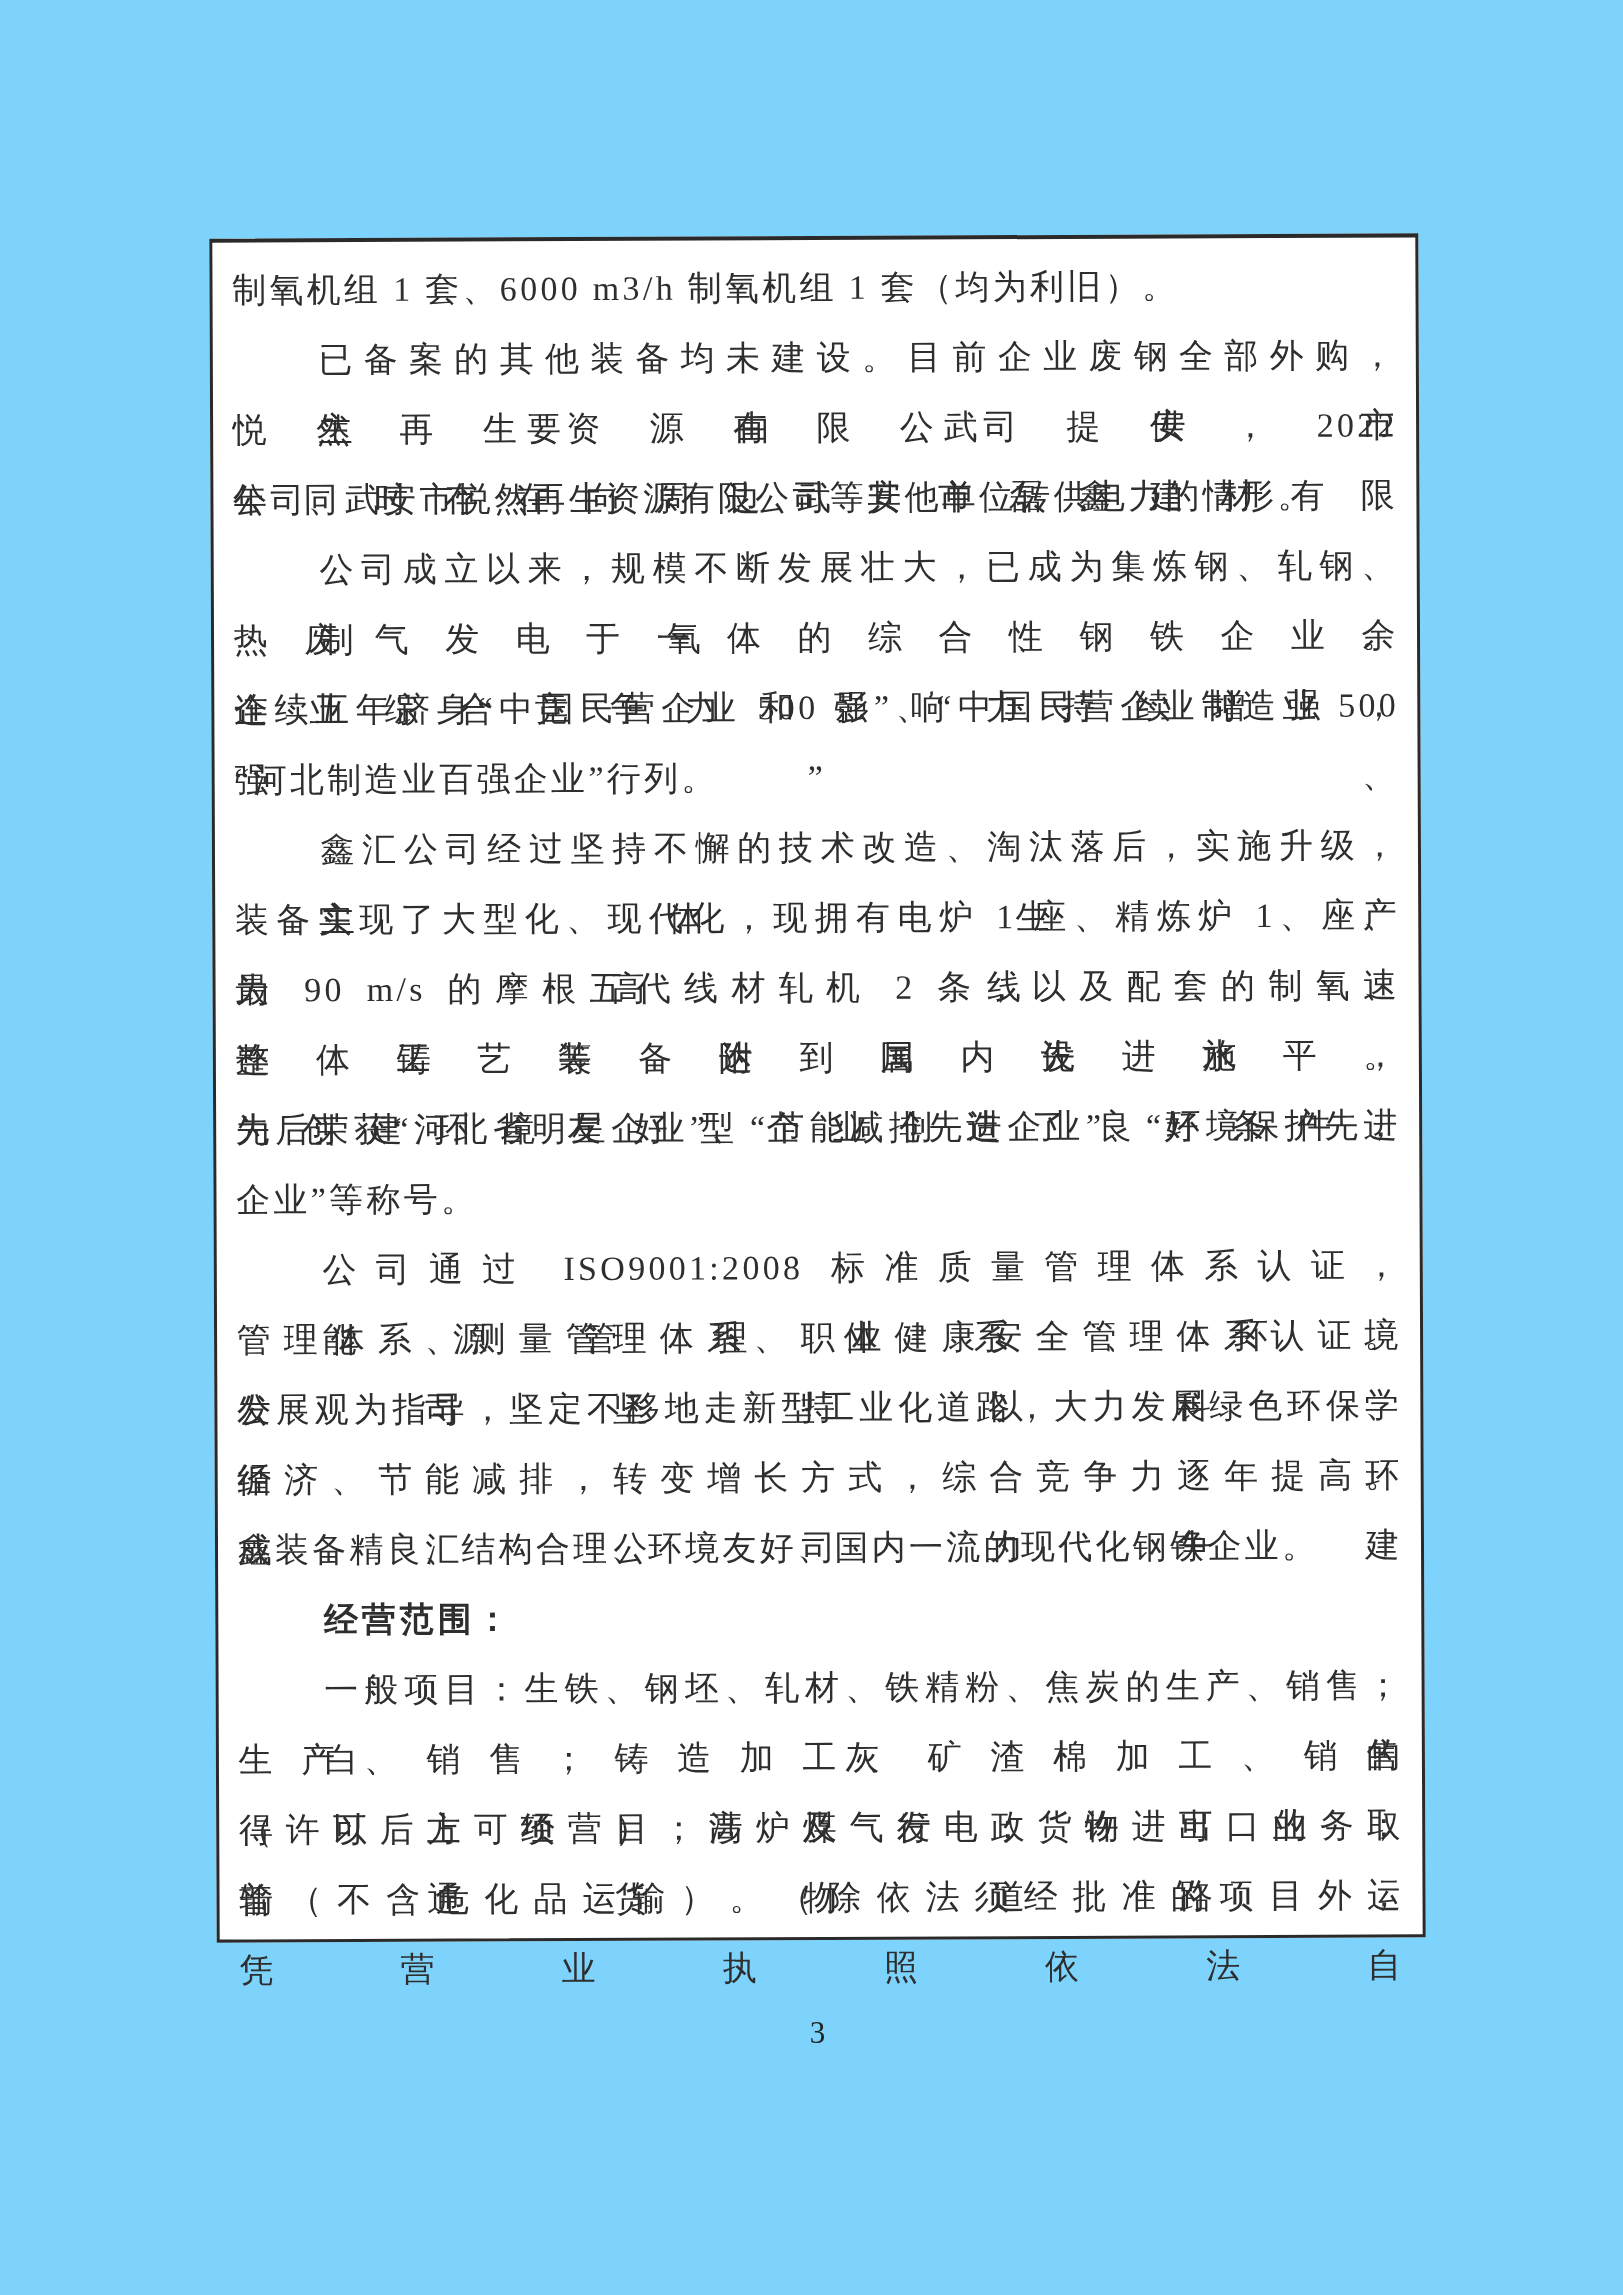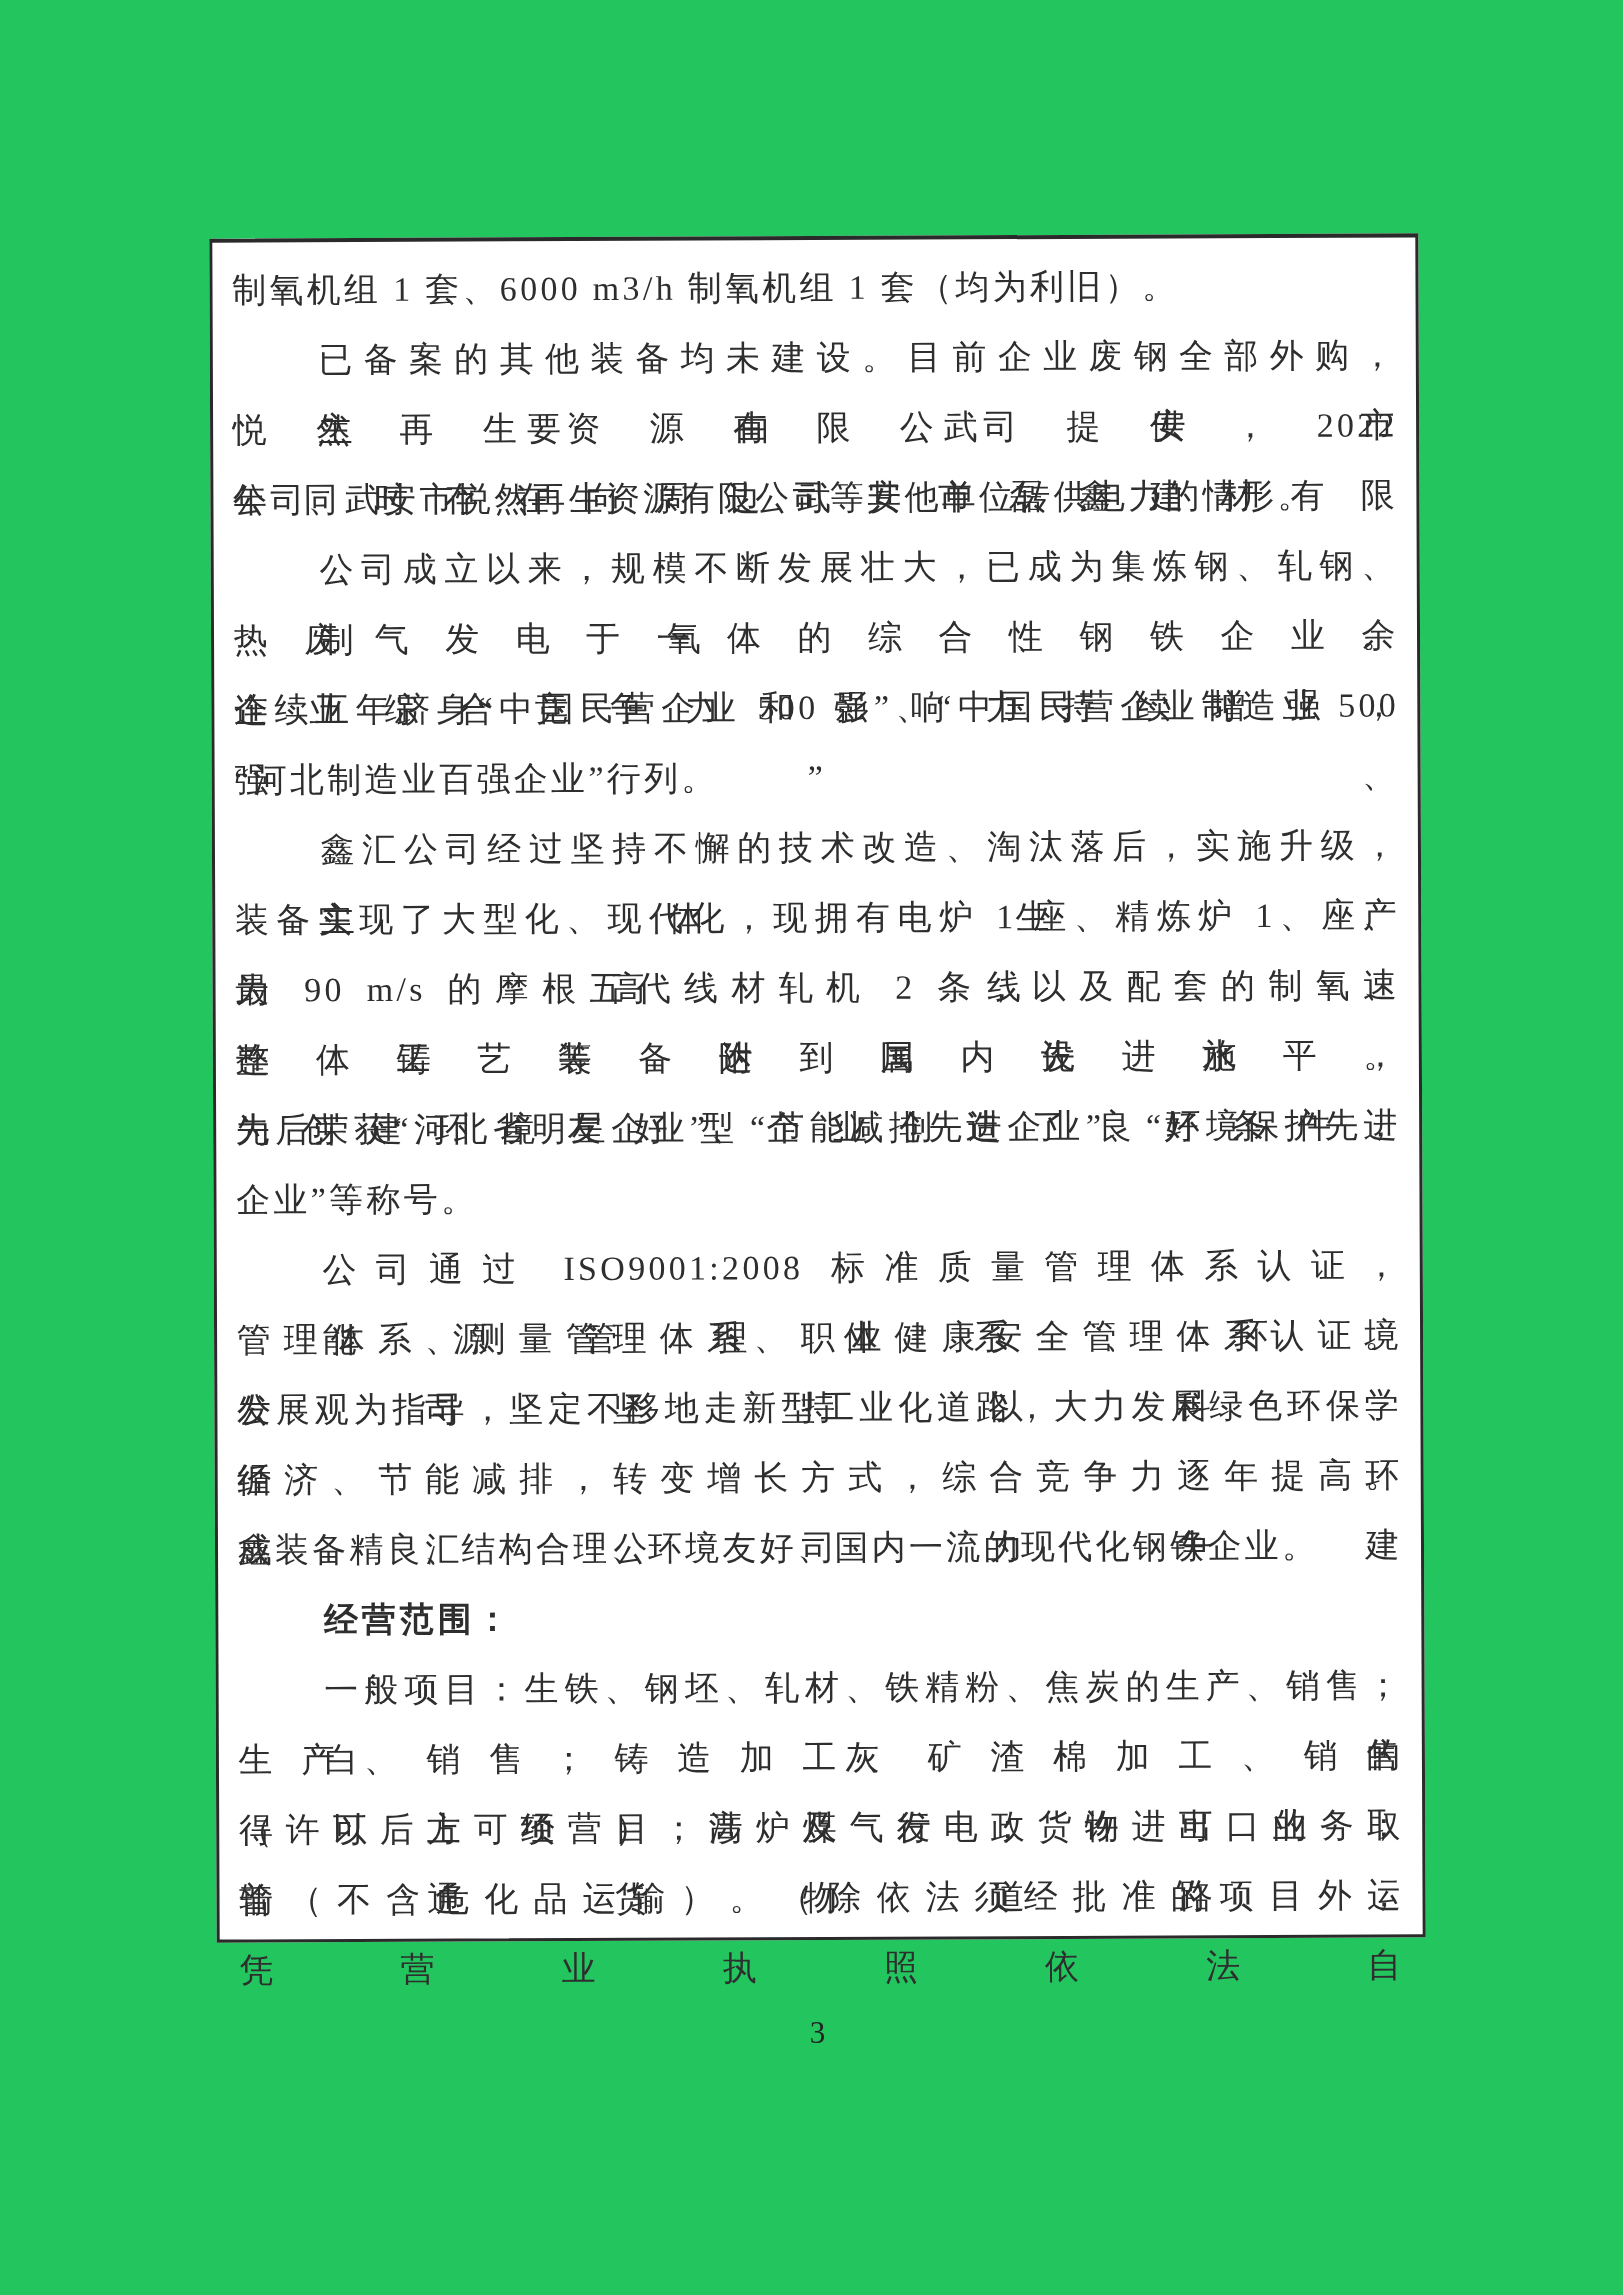--- a/index.html
+++ b/index.html
@@ -1,20 +1,20 @@
 <!DOCTYPE html>
 <html style="font-size:10.5px"><head>
 <meta charset="utf-8">
 <style>
   html, body { margin: 0; padding: 0; background: #e8e8e8; }
   #page {
     position: relative;
     width: 1623px;
     height: 2295px;
-    background: #22c55e;
+    background: #7dd3fc;
     font-family: "Liberation Serif", "DejaVu Serif", serif;
     overflow: hidden;
   }
   
   .doc-cell {
     position: absolute;
     left: 213px;
     top: 236px;
     width: 1209px;
     height: 1704px;

